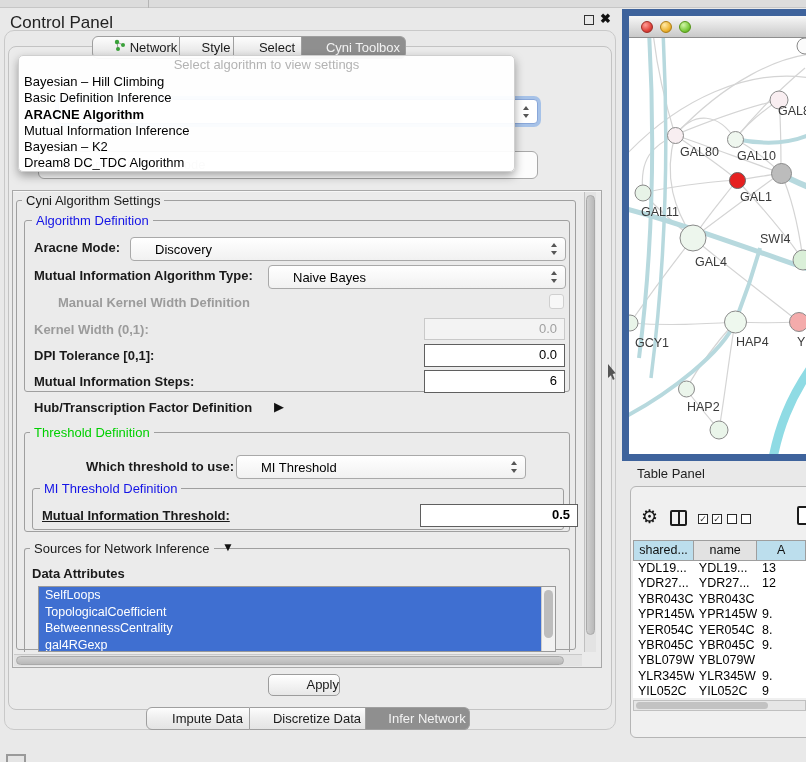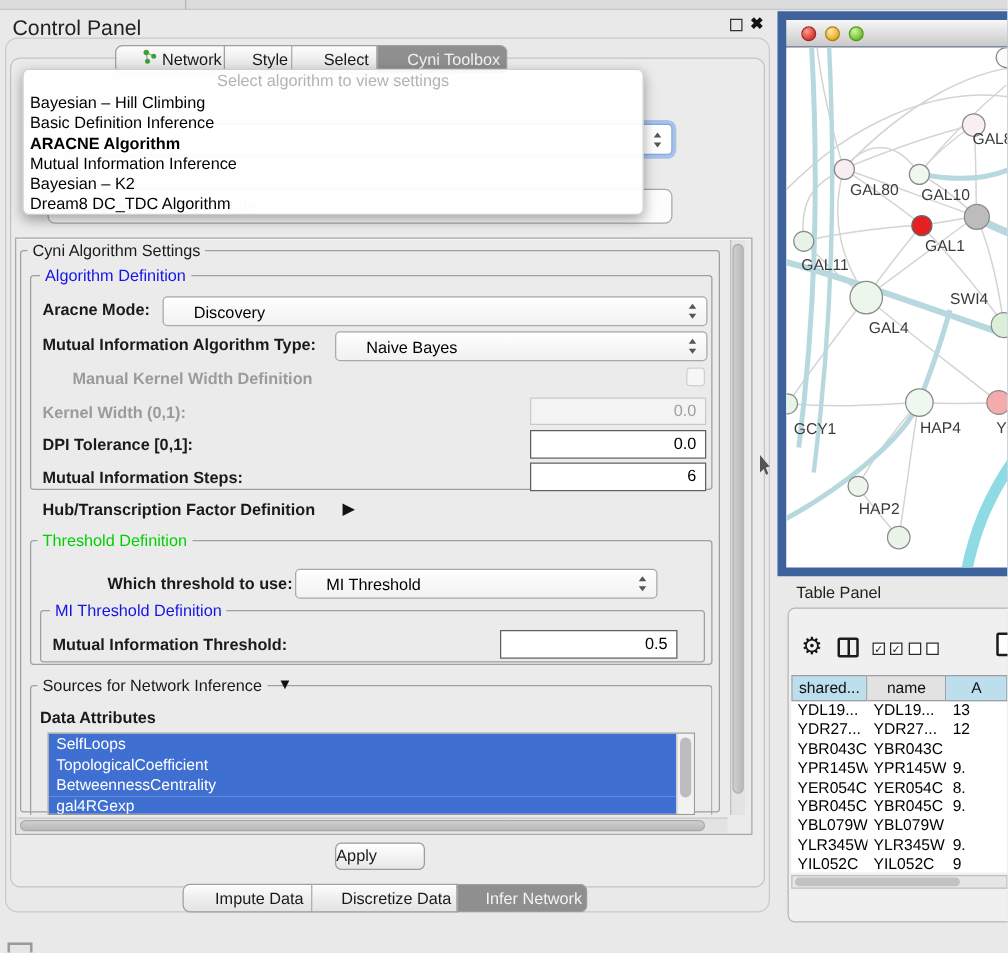--- a/index.html
+++ b/index.html
@@ -59,21 +59,21 @@
   .field { position:absolute; text-align:right; font-size:13px; padding:2px 7px; border:1px solid #5f5f5f; background:#fff; color:#000; }
   .field.off { border:1px solid #c9c9c9; background:#f3f3f3; color:#a0a0a0; }
   .chk { position:absolute; width:15px; height:15px; border:1px solid #cfcfcf; border-radius:3px; background:#f7f7f7; }
 
   
   .listbox { left:38px; top:586px; width:518px; height:66px; border:1px solid #999; background:#fff; overflow:hidden; }
   .listbox .row { height:16.5px; line-height:16.5px; width:504px; background:#3f6fd1; color:#fff; font-size:12.5px; padding-left:6px; white-space:nowrap; }
   .list-vsb { position:absolute; right:0; top:0; width:14px; height:66px; background:#f2f2f2; border-left:1px solid #ccc; }
   .list-vsb .thumb { position:absolute; left:2px; top:3px; width:9px; height:48px; background:#bdbdbd; border-radius:5px; }
 
-  .btn { position:absolute; background:linear-gradient(#ffffff,#e7e7e7); border:1px solid #9c9c9c; border-radius:5px; font-size:13px; text-align:left; }
+  .btn { position:absolute; background:linear-gradient(#ffffff,#e7e7e7); border:1px solid #9c9c9c; border-radius:5px; font-size:13px; text-align:right; }
 
   
   .netwin { left:622px; top:9px; width:184px; height:452px; background:#3e639c; }
   .net-titlebar { left:629px; top:16px; width:177px; height:22px; background:linear-gradient(#f7f7f7,#c9c9c9); border-bottom:1px solid #8e8e8e; }
   .light { position:absolute; width:12px; height:12px; border-radius:50%; top:21px; }
   .lr { left:641px; background:radial-gradient(circle at 35% 30%, #ff9d96, #e0443c 60%, #a6251f); border:0.5px solid #9d2b25; }
   .ly { left:660px; background:radial-gradient(circle at 35% 30%, #ffe9a8, #efb636 60%, #b87e12); border:0.5px solid #ad7d14; }
   .lg { left:679px; background:radial-gradient(circle at 35% 30%, #d2f5a8, #7ccb3e 60%, #4e9414); border:0.5px solid #549417; }
   .canvas { left:629px; top:38px; width:177px; height:416px; background:#fff; overflow:hidden; }
 
@@ -199,22 +199,22 @@
 
 <span class="lbl b" style="left:86px; top:459px;">Which threshold to use:</span>
 <div class="combo" style="left:236px; top:455px; width:290px; height:24px;">
   <span>MI Threshold</span>
     <span class="arrows"></span>
 </div>
 
 <div class="group" style="left:32px; top:488px; width:532px; height:42px;"></div>
 <span class="gtitle blue" style="left:40px; top:481px;">MI Threshold Definition</span>
 
-<span class="lbl b" style="left:42px; top:508px;">Mutual Information Threshold:</span>
-<div class="field" style="left:400px; top:504px; width:142px; height:23px;">0.5</div>
+<span class="lbl b" style="left:42px; top:508px;text-decoration:underline;">Mutual Information Threshold:</span>
+<div class="field" style="left:420px; top:504px; width:158px; height:23px;font-weight:bold;">0.5</div>
 
 <div class="group" style="left:24px; top:548px; width:546px; height:104px; border-bottom:none; border-radius:3px 3px 0 0;"></div>
 <span class="gtitle" style="left:30px; top:541px;">Sources for Network Inference</span>
 <span class="lbl" style="left:222px; top:540px; color:#111; font-size:12px;">▼</span>
 <span class="lbl b" style="left:32px; top:566px;">Data Attributes</span>
 
 <div class="abs listbox">
   <div class="row">SelfLoops</div>
   <div class="row">TopologicalCoefficient</div>
   <div class="row">BetweennessCentrality</div>

